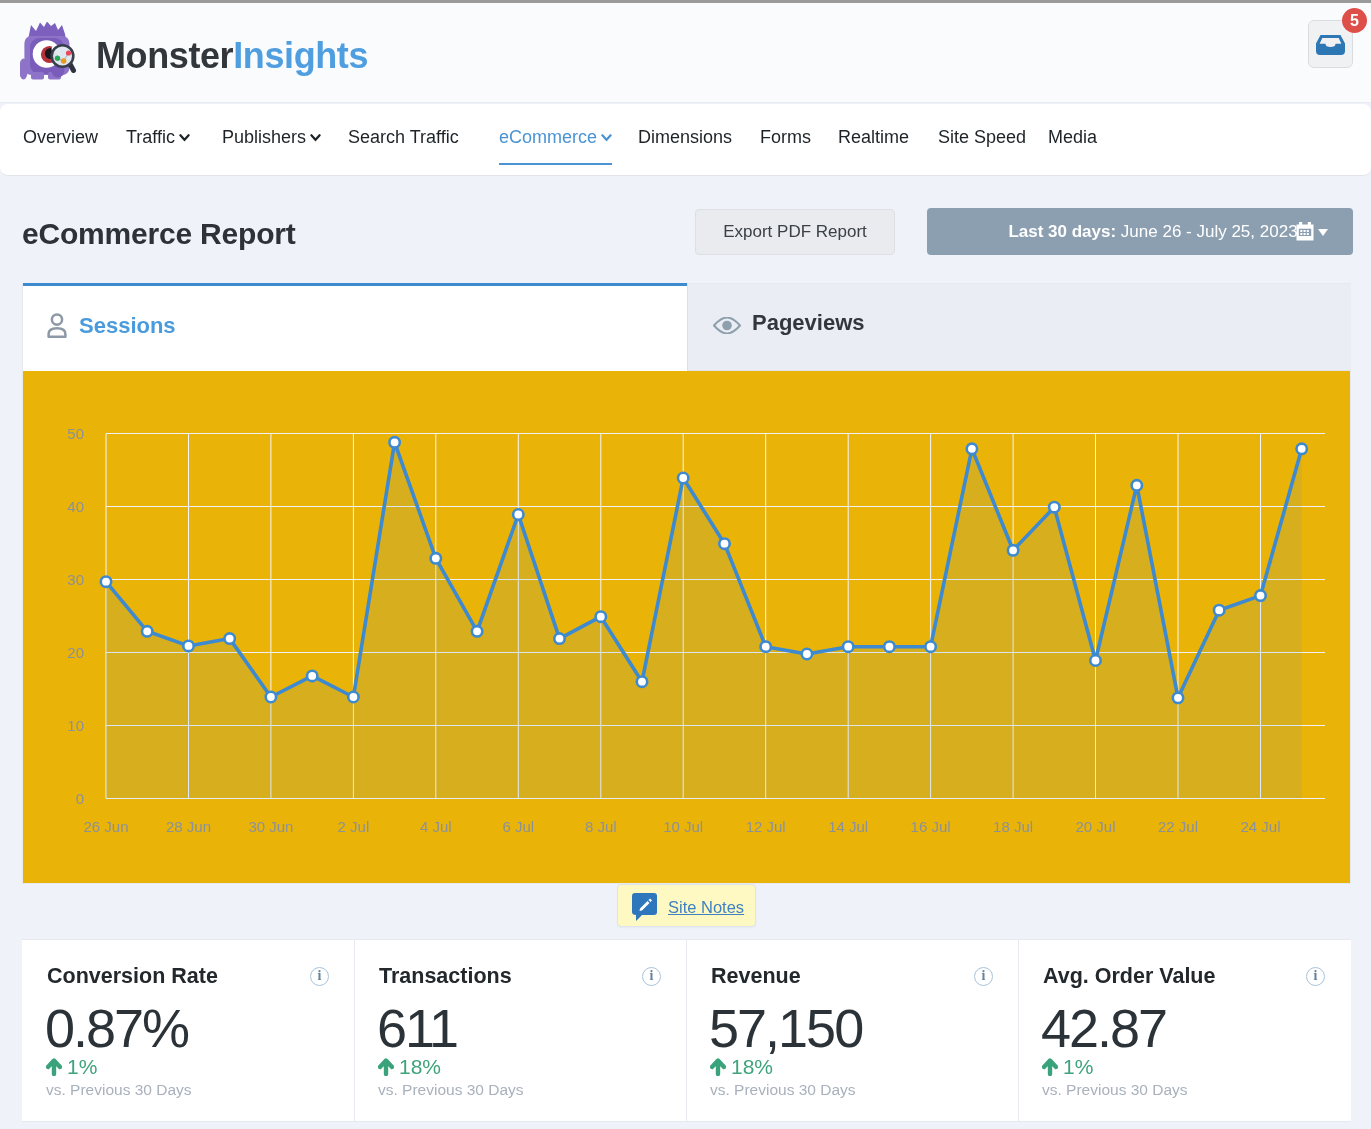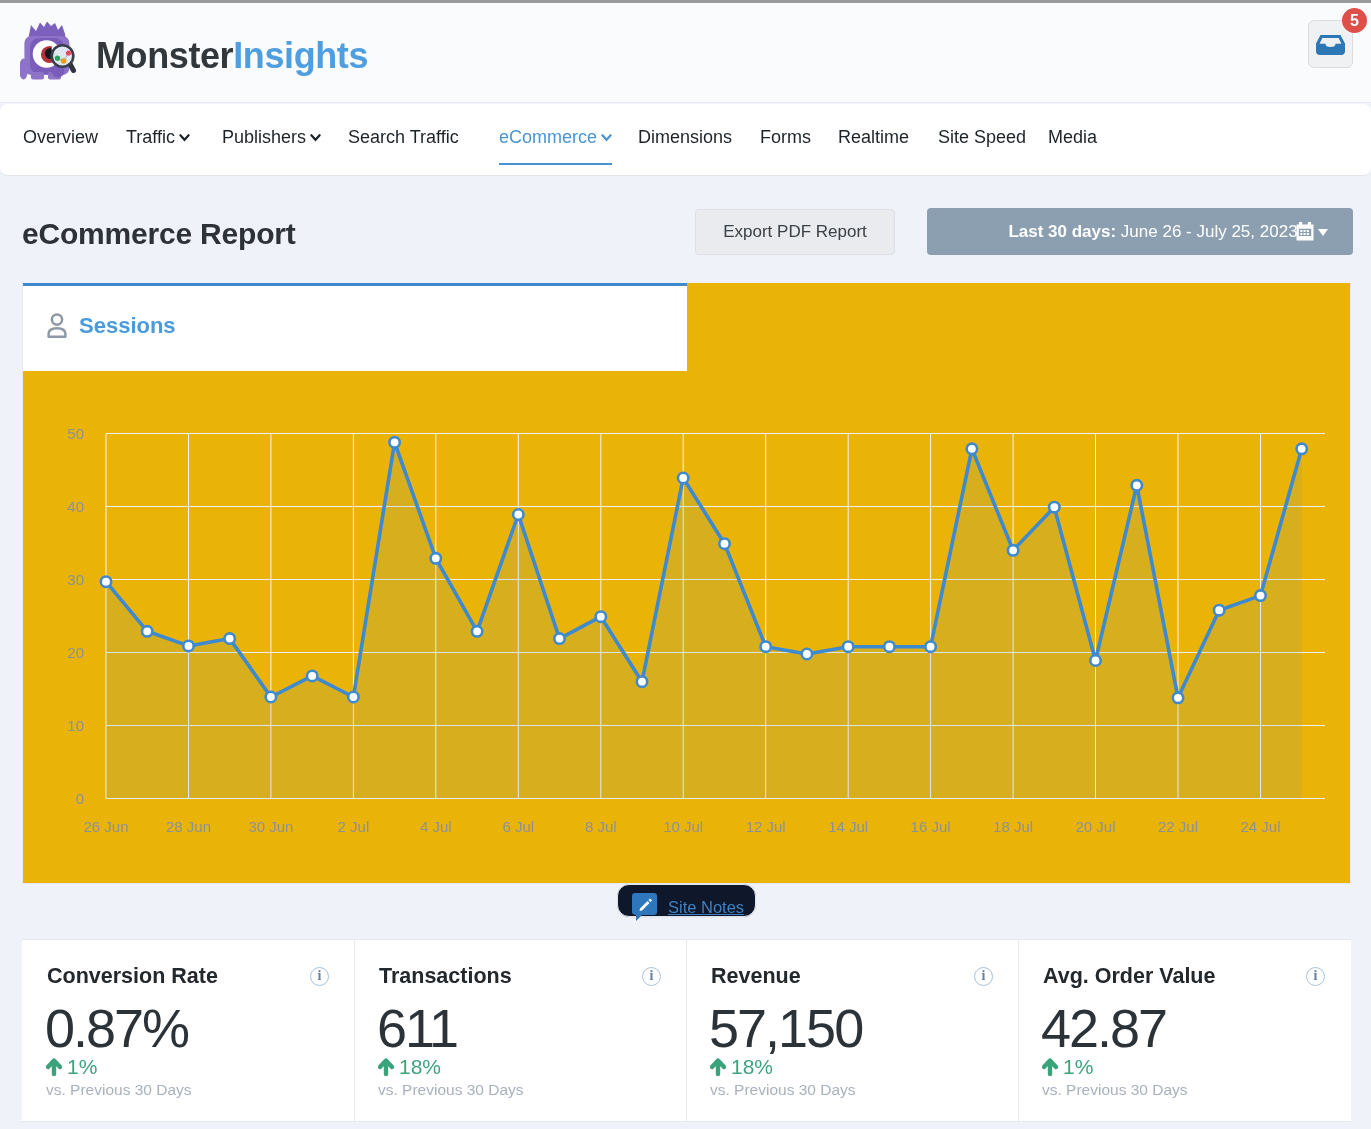--- a/index.html
+++ b/index.html
@@ -21,21 +21,21 @@
 h1 { position:absolute; left:22px; top:217px; font-size:30px; font-weight:bold; color:#2d3238; letter-spacing:-0.2px; }
 #exportbtn { left:695px; top:209px; width:200px; height:46px; background:#e9ebef; border:1px solid #dcdfe4; border-radius:4px; font-size:17px; color:#3a4046; text-align:center; line-height:44px; }
 #datebtn { left:927px; top:208px; width:426px; height:47px; background:#8c9fb0; border-radius:4px; color:#fff; font-size:17px; line-height:47px; padding-left:26px;text-align:center; }
 #datebtn b { font-weight:bold; }
 #card { left:22px; top:283px; width:1329px; height:601px; background:#eab308; border-left:1px solid #e6e9f0; border-right:1px solid #e6e9f0; border-bottom:1px solid #e6e9f0; }
 #tab1 { left:0; top:0; width:664px; height:88px; background:#fff; border-top:3px solid #3d8ad1; }
 #tab2 { left:664px; top:0; width:664px; height:88px; background:#eaedf4; border-left:1px solid #d9dee8; border-bottom:1px solid #e0e4ed; border-top:1px solid #e6e9f0; }
 .tablabel { position:absolute; font-size:22px; font-weight:bold; }
 #tab1 .tablabel { left:56px; top:27px; color:#4a9bdd; }
 #tab2 .tablabel { left:64px; top:26px; color:#31373d; }
-#sitenotes { left:617px; top:884px; width:139px; height:33px; background:#0f172a; border:1px solid #dfe3eb; border-radius:12px; box-shadow:0 1px 2px rgba(0,0,0,0.04); }
+#sitenotes { left:617px; top:884px; width:139px; height:43px; background:#fef9c3; border:1px solid #dfe3eb; border-radius:4px; box-shadow:0 1px 2px rgba(0,0,0,0.04); }
 #sitenotes .txt { position:absolute; left:50px; top:13px; font-size:16.5px; color:#3f81c1; text-decoration:underline; }
 #stats { left:22px; top:939px; width:1329px; height:183px; background:#fff; border-top:1px solid #e6e9f0; border-bottom:1px solid #e6e9f0; }
 .stat { position:absolute; top:0; width:332px; height:181px; }
 .stat .t { position:absolute; left:25px; top:24px; font-size:21.5px; font-weight:bold; color:#23282d; }
 .stat .num { position:absolute; left:23px; top:57px; font-size:54px; letter-spacing:-2px; color:#2c3338; }
 .stat .grn { position:absolute; left:24px; top:115px; font-size:21px; color:#3fa37c; }
 .stat .vs { position:absolute; left:24px; top:141px; font-size:15.5px; color:#a9b1bd; }
 .stat .info { position:absolute; right:25px; top:27px; width:19px; height:19px; border:1.5px solid #a9c3da; border-radius:50%; color:#64829c; font-size:14px; font-weight:bold; text-align:center; line-height:16px; font-family:"Liberation Serif",serif; }
 .sep { position:absolute; top:0; width:1px; height:181px; background:#e6e9f0; }
 </style>
@@ -111,20 +111,27 @@
       </svg>
   </div>
   <div id="card" class="abs">
     <div id="tab1" class="abs">
       <svg width="22" height="25" viewBox="0 0 22 25" style="position:absolute;left:23px;top:27px">
         <circle cx="11" cy="6.6" r="5.1" fill="none" stroke="#8d99a6" stroke-width="2.5"></circle>
         <path d="M2.6 23.7 L2.6 21 Q2.6 15.2 11 15.2 Q19.4 15.2 19.4 21 L19.4 23.7 Z" fill="none" stroke="#8d99a6" stroke-width="2.5" stroke-linejoin="round"></path>
       </svg>
       <span class="tablabel">Sessions</span>
     </div>
+    <div id="tab2" class="abs">
+      <svg width="28" height="17" viewBox="0 0 28 17" style="position:absolute;left:25px;top:33px">
+        <path d="M1 8.5 Q8 0.5 14 0.5 Q20 0.5 27 8.5 Q20 16.5 14 16.5 Q8 16.5 1 8.5 Z" fill="none" stroke="#8fa0ad" stroke-width="2"></path>
+        <circle cx="14" cy="8.5" r="4.8" fill="#8fa0ad"></circle>
+      </svg>
+      <span class="tablabel">Pageviews</span>
+    </div>
     <svg id="chart" width="1327" height="513" viewBox="0 0 1327 513" style="position:absolute;left:0;top:88px" font-family="Liberation Sans, sans-serif">
       <g stroke="#eef1f7" stroke-width="1">
         <line x1="83" y1="62.5" x2="1302" y2="62.5"></line>
         <line x1="83" y1="135.5" x2="1302" y2="135.5"></line>
         <line x1="83" y1="208.5" x2="1302" y2="208.5"></line>
         <line x1="83" y1="281.5" x2="1302" y2="281.5"></line>
         <line x1="83" y1="354.5" x2="1302" y2="354.5"></line>
         <line x1="83" y1="427.5" x2="1302" y2="427.5"></line>
       </g>
       <g stroke="#f3f5fa" stroke-width="1">

